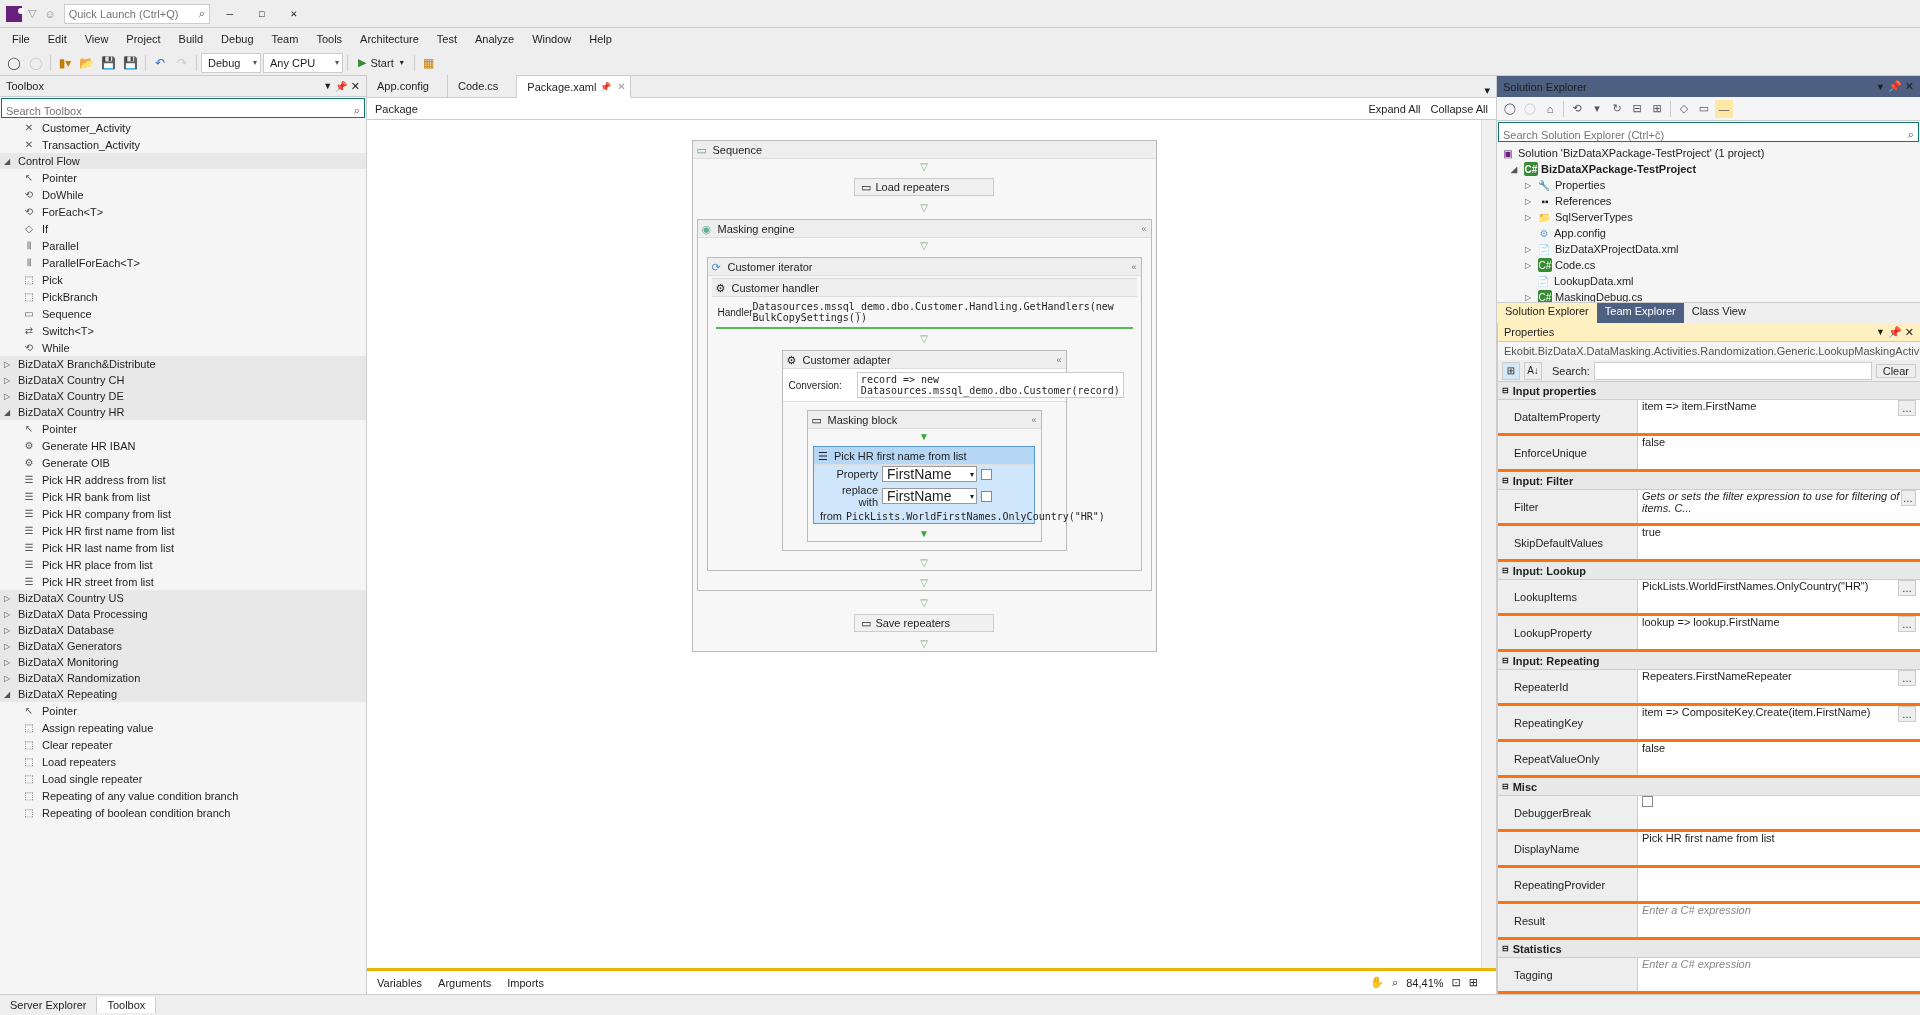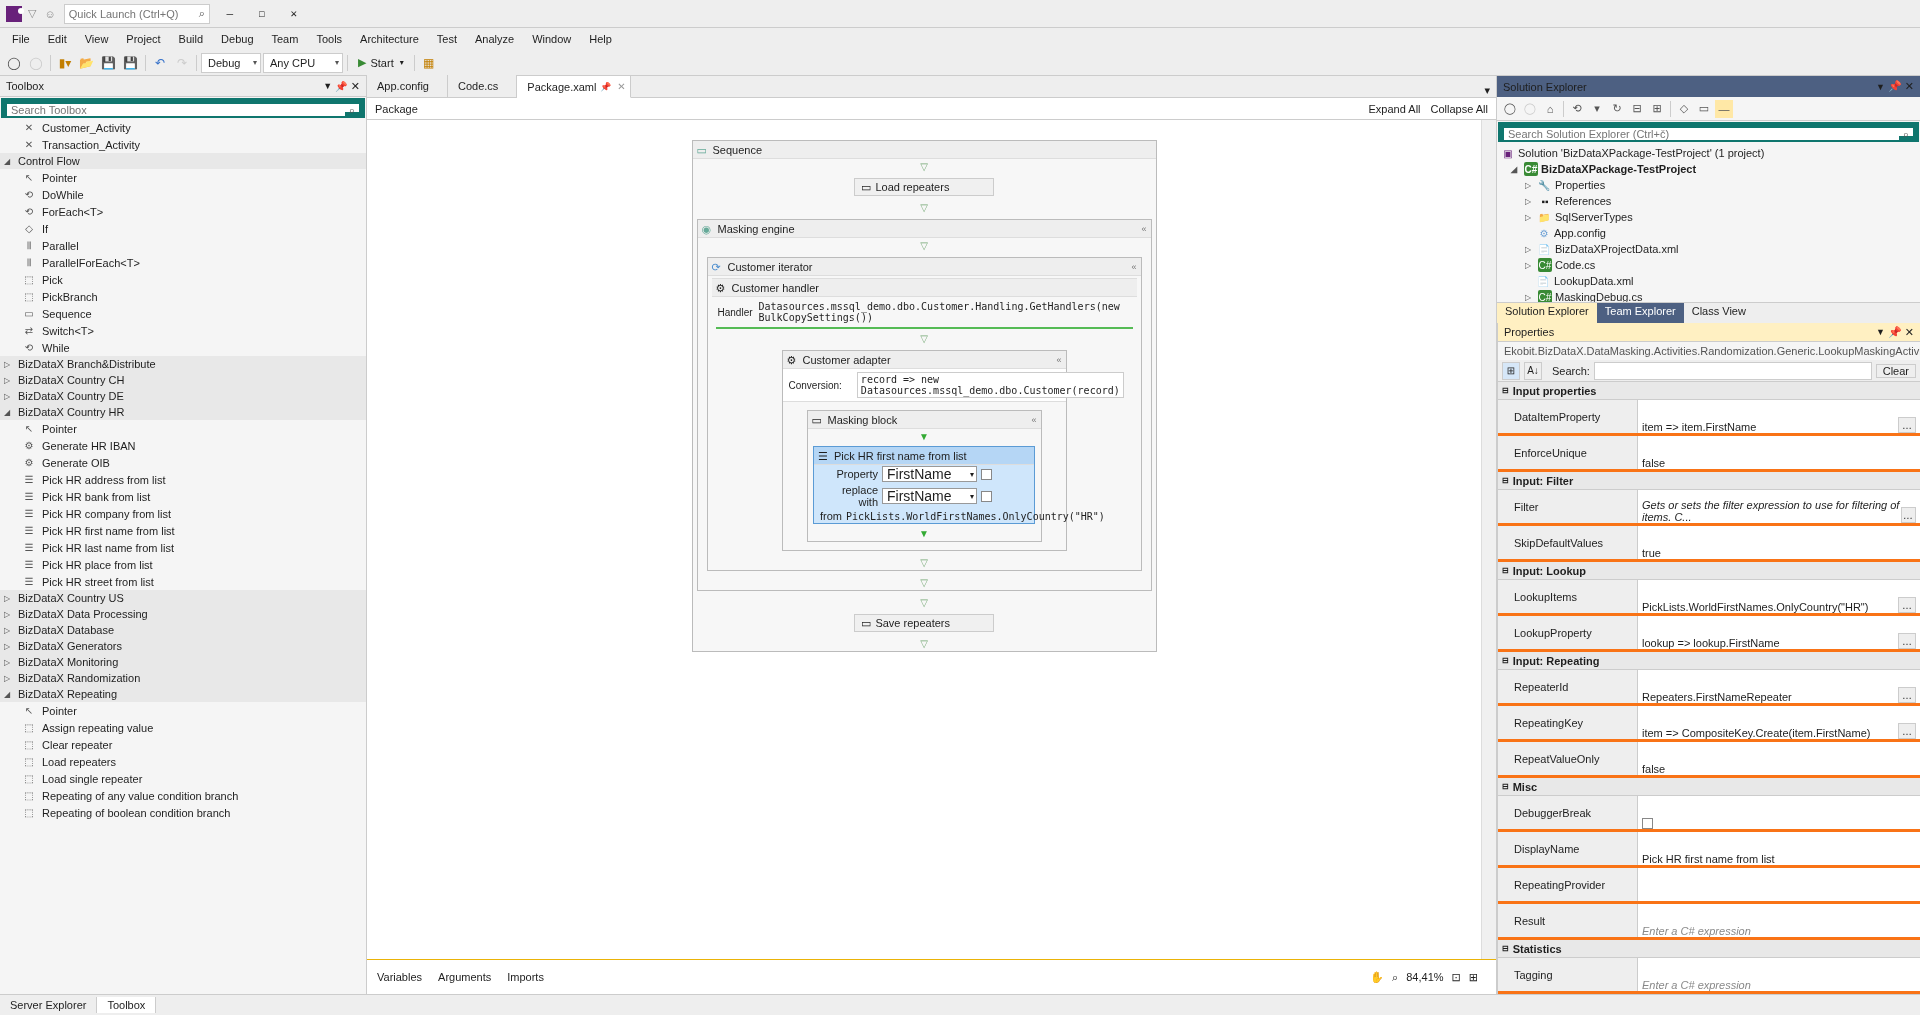--- a/index.html
+++ b/index.html
@@ -20,21 +20,21 @@
 .tb-dd:after{content:"▾";position:absolute;right:3px;font-size:8px;color:#555}
 .start-btn{display:flex;align-items:center;gap:4px;padding:0 6px}
 .play{color:#388a34}
 .main{display:flex;height:calc(100% - 28px - 22px - 26px - 21px)}
 
 .toolbox{width:367px;background:#f5f5f5;border-right:1px solid #ccc;display:flex;flex-direction:column}
 .panel-title{height:21px;background:#4d6082;color:#fff;display:flex;align-items:center;padding:0 6px;font-size:11px}
 .panel-title.light{background:#eee;color:#1e1e1e;border-bottom:1px solid #ccc}
 .panel-title .spacer{flex:1}
 .panel-title .pin{font-size:10px}
-.search-box{height:20px;border:6px solid #0f766e;margin:1px;display:flex;align-items:flex-start;background:#fff}
+.search-box{height:20px;border:1px solid #0f766e;margin:1px;display:flex;align-items:flex-end;background:#fff}
 .search-box input{flex:1;border:none;outline:none;padding:0 4px;font-size:11px}
 .search-box .mag{padding:0 4px;color:#555}
 .tb-list{flex:1;overflow-y:auto;overflow-x:hidden;background:#f5f5f5}
 .tb-item{height:17px;display:flex;align-items:center;padding-left:22px;gap:6px;font-size:11px}
 .tb-item .ico{width:14px;height:14px;display:flex;align-items:center;justify-content:center;font-size:10px;color:#555}
 .tb-cat{height:16px;display:flex;align-items:center;padding-left:4px;gap:4px;background:#e8e8e8;font-size:11px}
 .tb-cat .arrow{font-size:8px;color:#555;width:10px}
 
 .editor{flex:1;display:flex;flex-direction:column;background:#fff}
 .tabs{height:22px;background:#eee;display:flex;align-items:flex-end;border-bottom:1px solid #ccc}
@@ -80,29 +80,29 @@
 .props-header{height:19px;background:#fff0c2;display:flex;align-items:center;padding:0 6px;font-size:11px;border-bottom:1px solid #ccc}
 .props-type{height:18px;padding:0 6px;display:flex;align-items:center;font-size:11px;color:#555;white-space:nowrap;overflow:hidden}
 .props-toolbar{height:22px;display:flex;align-items:center;padding:0 4px;gap:4px;border-bottom:1px solid #ccc;background:#eee}
 .props-toolbar .btn{width:18px;height:18px;border:1px solid #ccc;display:flex;align-items:center;justify-content:center;font-size:10px}
 .props-toolbar input{flex:1;border:1px solid #ccc;height:18px;padding:0 4px}
 .props-grid{flex:1;overflow:auto}
 .prop-cat{height:18px;background:#e8e8e8;display:flex;align-items:center;padding:0 4px;gap:4px;font-size:11px;font-weight:bold;border-bottom:1px solid #ccc}
 .prop-cat .arrow{font-size:8px}
 .prop-row{height:36px;display:flex;border-bottom:3px solid #f97316}
 .prop-row .k{width:140px;padding:0 0 0 16px;display:flex;align-items:center;font-size:11px;border-right:1px solid #ccc;background:#eee}
-.prop-row .v{flex:1;padding:0 4px;display:flex;align-items:flex-end;font-size:11px;background:#fff;position:relative}
+.prop-row .v{flex:1;padding:0 4px;display:flex;align-items:flex-start;font-size:11px;background:#fff;position:relative}
 .prop-row .v.ph{color:#888;font-style:italic}
 .prop-row .dots{width:18px;height:16px;border:1px solid #ccc;display:flex;align-items:center;justify-content:center;margin-left:auto;font-size:10px;background:#eee}
 
 .bottom-tabs{height:21px;background:#eee;display:flex;align-items:center;border-top:1px solid #ccc}
 .bottom-tabs .bt{padding:2px 10px;font-size:11px;border-right:1px solid #ccc}
 .bottom-tabs .bt.active{background:#fff}
 .status-right{margin-left:auto;display:flex;align-items:center;gap:8px;padding-right:8px}
-.editor-bottom{height:35px;display:flex;align-items:center;padding:0 10px;gap:16px;border-top:1px solid #eab308;font-size:11px}
+.editor-bottom{height:26px;display:flex;align-items:center;padding:0 10px;gap:16px;border-top:3px solid #eab308;font-size:11px}
 .scrollbar-v{width:15px;background:#f0f0f0;border-left:1px solid #ddd}
 </style>
 </head>
 <body>
 
 <div class="titlebar">
   <div class="vs-logo"></div>
   <div class="titlebar-right">
     <span style="color:#888">▽</span>
     <span style="color:#888">☺</span>
@@ -391,21 +391,21 @@
                   <span class="ico" style="color:#48c">⟳</span>
                   <span>Customer iterator</span>
                   <span class="collapse">«</span>
                 </div>
 
             <div class="wf-block" style="width:425px;margin:2px auto;border:none;border-top:1px solid #ddd">
               <div class="wf-header">
                     <span class="ico">⚙</span>
                     <span>Customer handler</span>
                   </div>
-              <div style="padding:4px 6px;display:flex;gap:6px;align-items:center">
+              <div style="padding:4px 6px;display:flex;align-items:center">
                 <span style="font-size:10px">Handler</span>
                 <span class="code-text">Datasources.mssql_demo.dbo.Customer.Handling.GetHandlers(new BulkCopySettings())</span>
               </div>
               <div style="height:2px;background:#5b5;margin:0 4px"></div>
             </div>
             <div class="conn">▽</div>
 
             <div class="wf-block" style="width:285px;margin:4px auto">
               <div class="wf-header">
                     <span class="ico">⚙</span>

